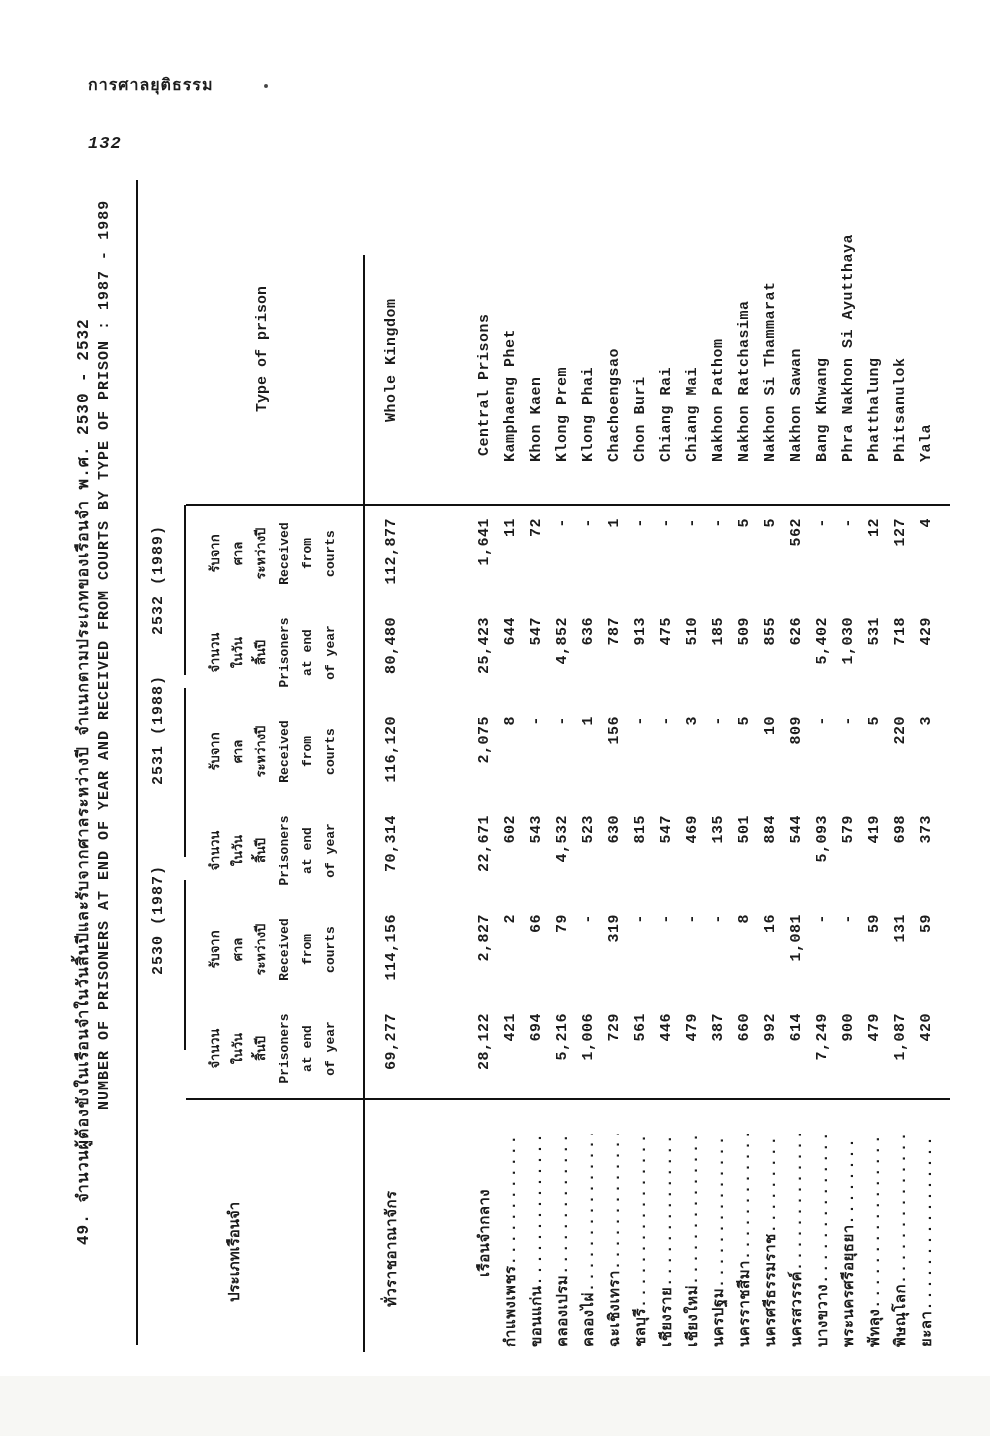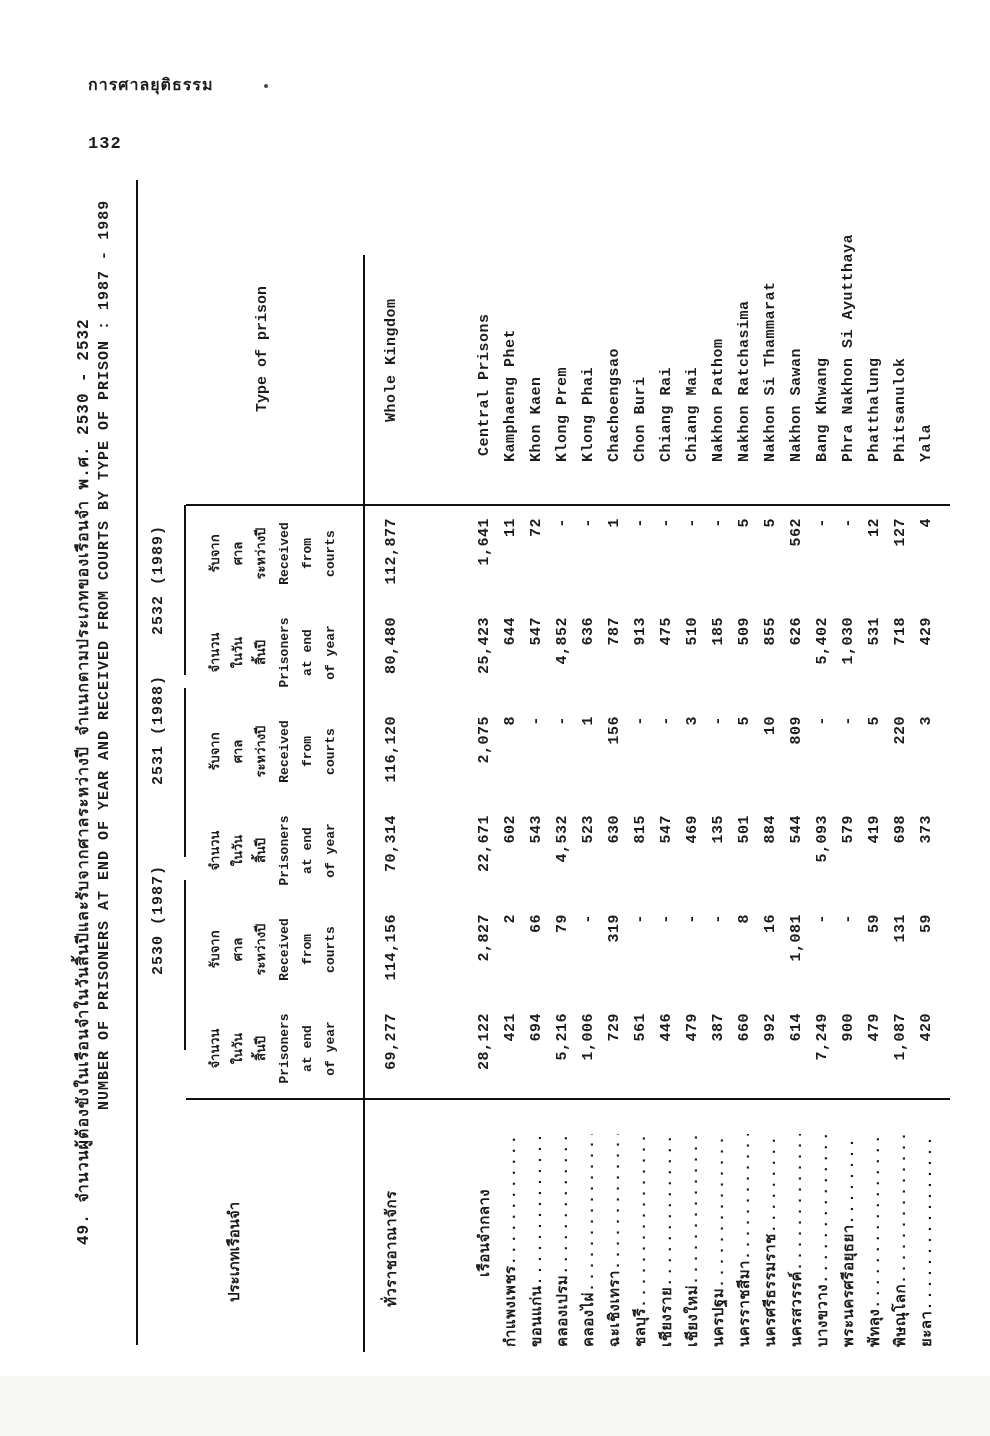--- a/index.html
+++ b/index.html
@@ -1,21 +1,21 @@
 <!DOCTYPE html>
 <html><head>
 <meta charset="utf-8">
 <style>
   html,body{margin:0;padding:0;}
   body{width:990px;height:1436px;background:#f7f7f4;font-family:"Liberation Mono","DejaVu Sans Mono",monospace;}
   .page{position:relative;width:990px;height:1376px;background:#ffffff;overflow:hidden;color:#1c1c1c;}
 
   
   .page-header-th{position:absolute;left:88px;top:72px;font-size:16px;font-weight:700;letter-spacing:1px;}
-  .page-number{position:absolute;left:88px;top:134px;font-size:17px;font-weight:700;letter-spacing:1px;}
+  .page-number{position:absolute;left:88px;top:134px;font-size:17px;font-weight:700;letter-spacing:1px;font-style:italic;}
   .speck{position:absolute;left:264px;top:84px;width:4px;height:4px;border-radius:50%;background:#444;}
 
   
   .rot{position:absolute;left:70px;top:1430px;width:1250px;height:900px;
        transform:rotate(-90deg);transform-origin:0 0;}
 
   .title-th{position:absolute;left:185px;top:0px;font-size:16px;font-weight:700;letter-spacing:1px;white-space:nowrap;}
   .title-en{position:absolute;left:320px;top:26px;font-size:15px;font-weight:700;letter-spacing:1px;white-space:nowrap;}
 
   .rule{position:absolute;background:#111;}

